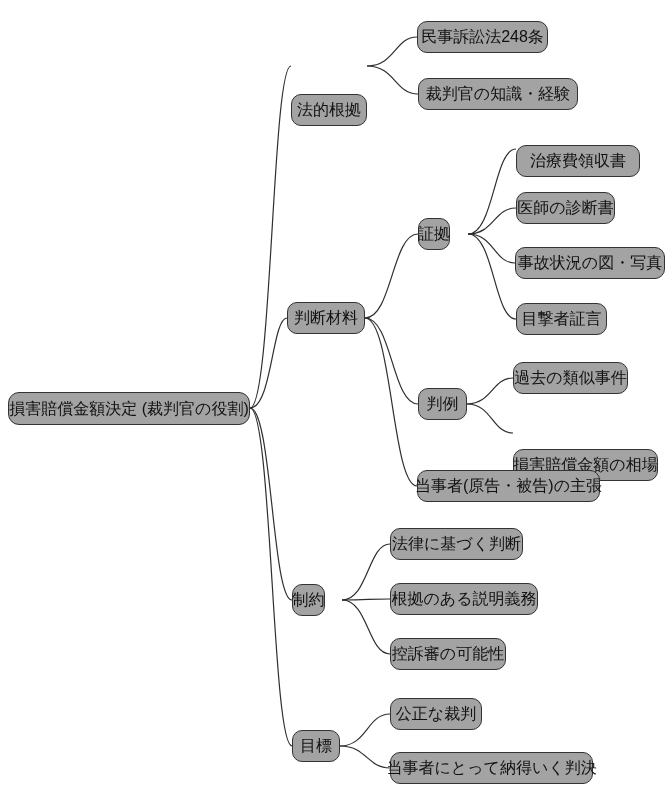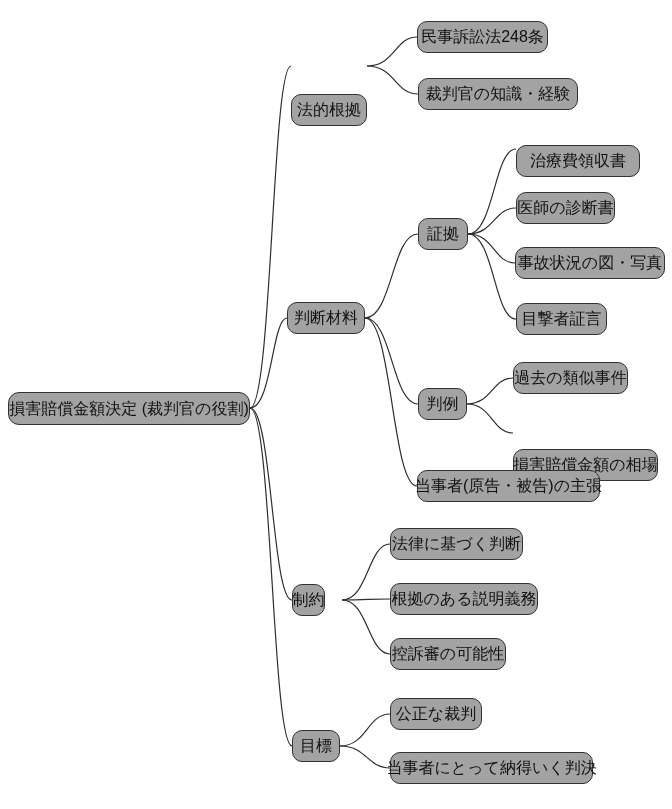--- a/index.html
+++ b/index.html
@@ -77,21 +77,21 @@
     <path d="M340,746 C367,746 367,768 390,768"></path>
   </svg>
 
   <div class="node root" style="left:8px;   top:392px; width:242px;">損害賠償金額決定 (裁判官の役割)</div>
 
   <div class="node" style="left:291px; top:50px;  width:76px;margin-top:44px;">法的根拠</div>
   <div class="node" style="left:417px; top:21px;  width:131px;">民事訴訟法248条</div>
   <div class="node" style="left:418px; top:78px;  width:160px;">裁判官の知識・経験</div>
 
   <div class="node" style="left:287px; top:302px; width:78px;">判断材料</div>
-  <div class="node" style="left:418px; top:218px; width:50px;">証拠</div>
+  <div class="node" style="left:418px; top:218px; width:32px;">証拠</div>
   <div class="node" style="left:516px; top:125px; width:124px;margin-top:20px;">治療費領収書</div>
   <div class="node" style="left:516px; top:192px; width:99px;">医師の診断書</div>
   <div class="node" style="left:515px; top:247px; width:150px;">事故状況の図・写真</div>
   <div class="node" style="left:516px; top:303px; width:91px;">目撃者証言</div>
   <div class="node" style="left:418px; top:388px; width:49px;">判例</div>
   <div class="node" style="left:513px; top:362px; width:115px;">過去の類似事件</div>
   <div class="node" style="left:513px; top:417px; width:145px;margin-top:32px;">損害賠償金額の相場</div>
   <div class="node" style="left:417px; top:470px; width:183px;">当事者(原告・被告)の主張</div>
 
   <div class="node" style="left:292px; top:584px; width:33px;">制約</div>

